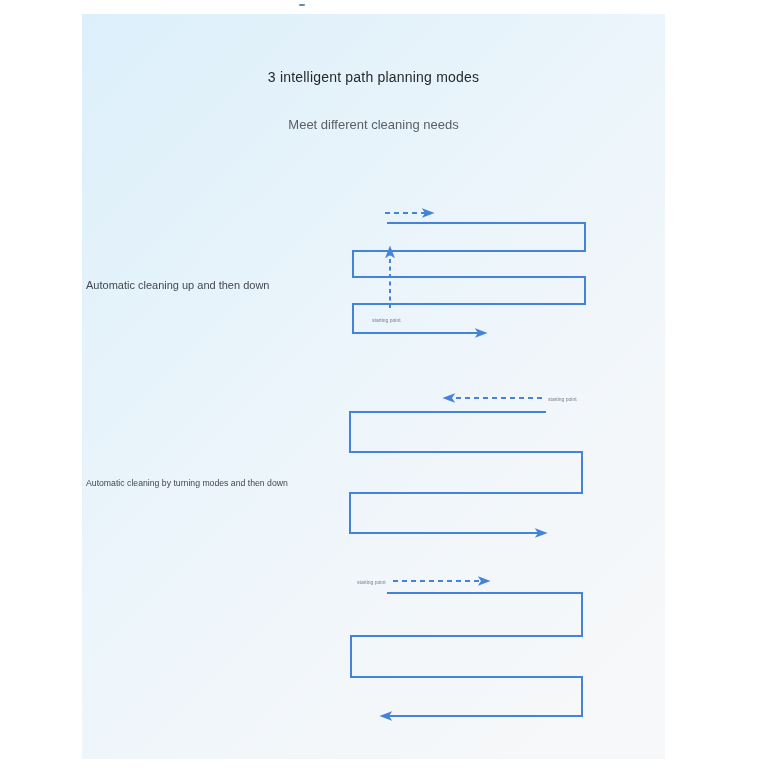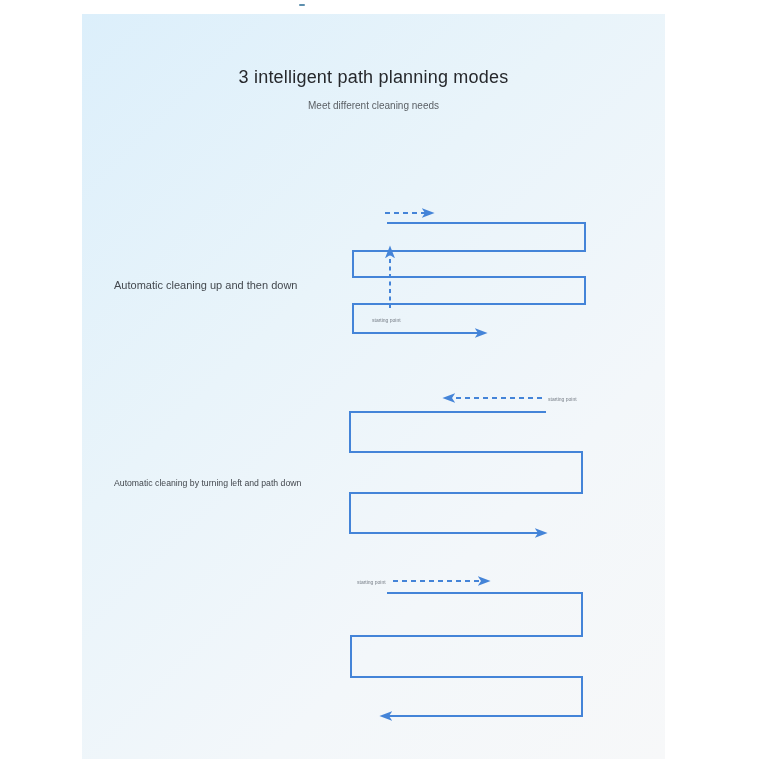--- a/index.html
+++ b/index.html
@@ -20,35 +20,35 @@
 
   .panel {
     position: absolute; left: 82px; top: 14px;
     width: 583px; height: 745px;
     background: linear-gradient(135deg, #dceffb 0%, #e9f4fa 38%, #f3f7fa 70%, #f7f8f9 100%);
   }
 
   .page-title {
     position: absolute; left: 0; top: 52px; width: 100%;
     text-align: center;
-    font-size: 18px; line-height: 22px;
+    font-size: 14px; line-height: 22px;
     font-weight: 500;
     color: #26282c;
     letter-spacing: 0.2px;
   }
   .page-subtitle {
-    position: absolute; left: 0; top: 84px; width: 100%;
+    position: absolute; left: 0; top: 103px; width: 100%;
     text-align: center;
-    font-size: 10px; line-height: 16px;
+    font-size: 13px; line-height: 16px;
     font-weight: 400;
     color: #5a5f64;
   }
 
   .mode-label {
-    position: absolute; left: 32px;
+    position: absolute; left: 4px;
     width: 225px;
     color: #43484e;
     font-size: 11px; line-height: 14px;
     white-space: nowrap;
   }
   .mode-label.l1 { top: 264px; }
   .mode-label.l2 { top: 462px; font-size: 8.7px; }
   .mode-label.l3 { top: 634px; }
 
   .diagram { position: absolute; }
@@ -69,21 +69,21 @@
 
   <div class="top-dash"></div>
 
   <div class="panel">
 
     <div class="page-title">3 intelligent path planning modes</div>
     <div class="page-subtitle">Meet different cleaning needs</div>
 
     <div class="mode-label l1">Automatic cleaning up and then down</div>
 
-    <div class="mode-label l2">Automatic cleaning by turning left and path down</div>
+    <div class="mode-label l2">Automatic cleaning by turning modes and then down</div>
 
 
     <svg class="diagram d1" width="260" height="142" viewBox="0 0 260 142">
       <defs>
         <marker id="arrowhead" markerWidth="6.5" markerHeight="5" refX="5.2" refY="2.5" orient="auto" markerUnits="strokeWidth">
           <path d="M0,0 L6.5,2.5 L0,5 L1.7,2.5 Z" fill="#4484d8"></path>
         </marker>
       </defs>
       <line x1="45" y1="10" x2="92" y2="10" stroke-width="2" fill="none" stroke-dasharray="5 4" marker-end="url(#arrowhead)" stroke="#4484d8"></line>
       <polyline points="47,20 245,20 245,48 13,48 13,74 245,74 245,101 13,101 13,130 145,130" stroke-width="2" fill="none" marker-end="url(#arrowhead)" stroke="#4484d8"></polyline>

